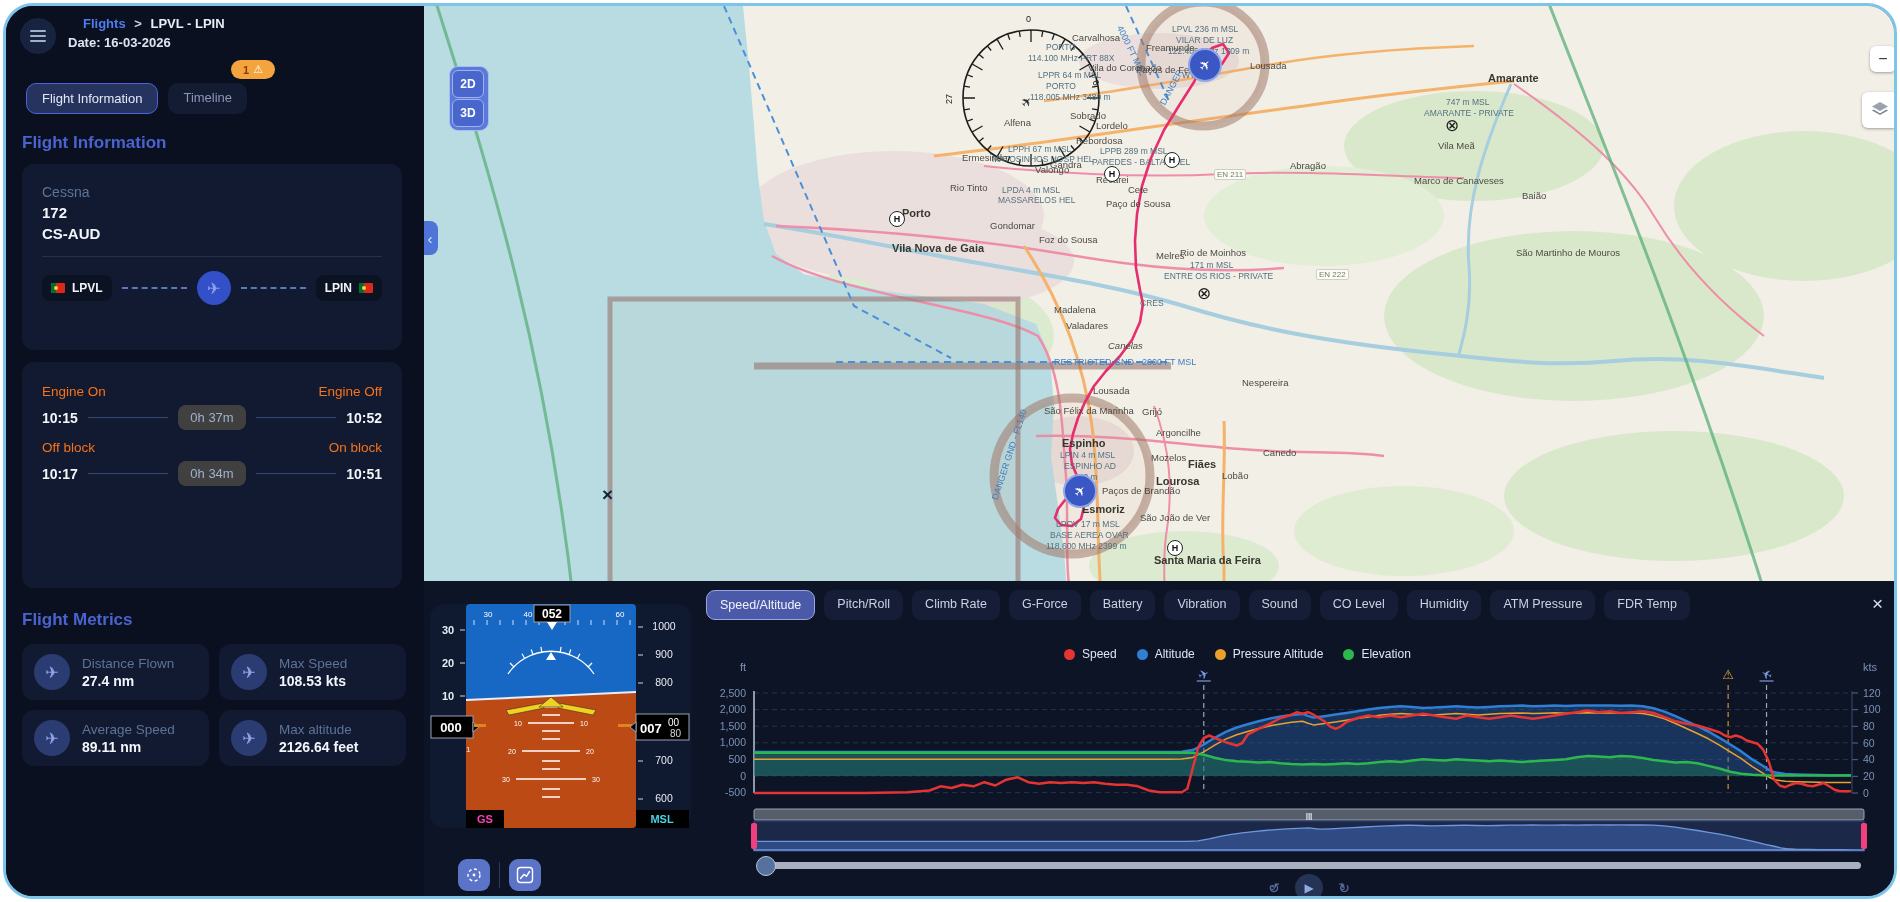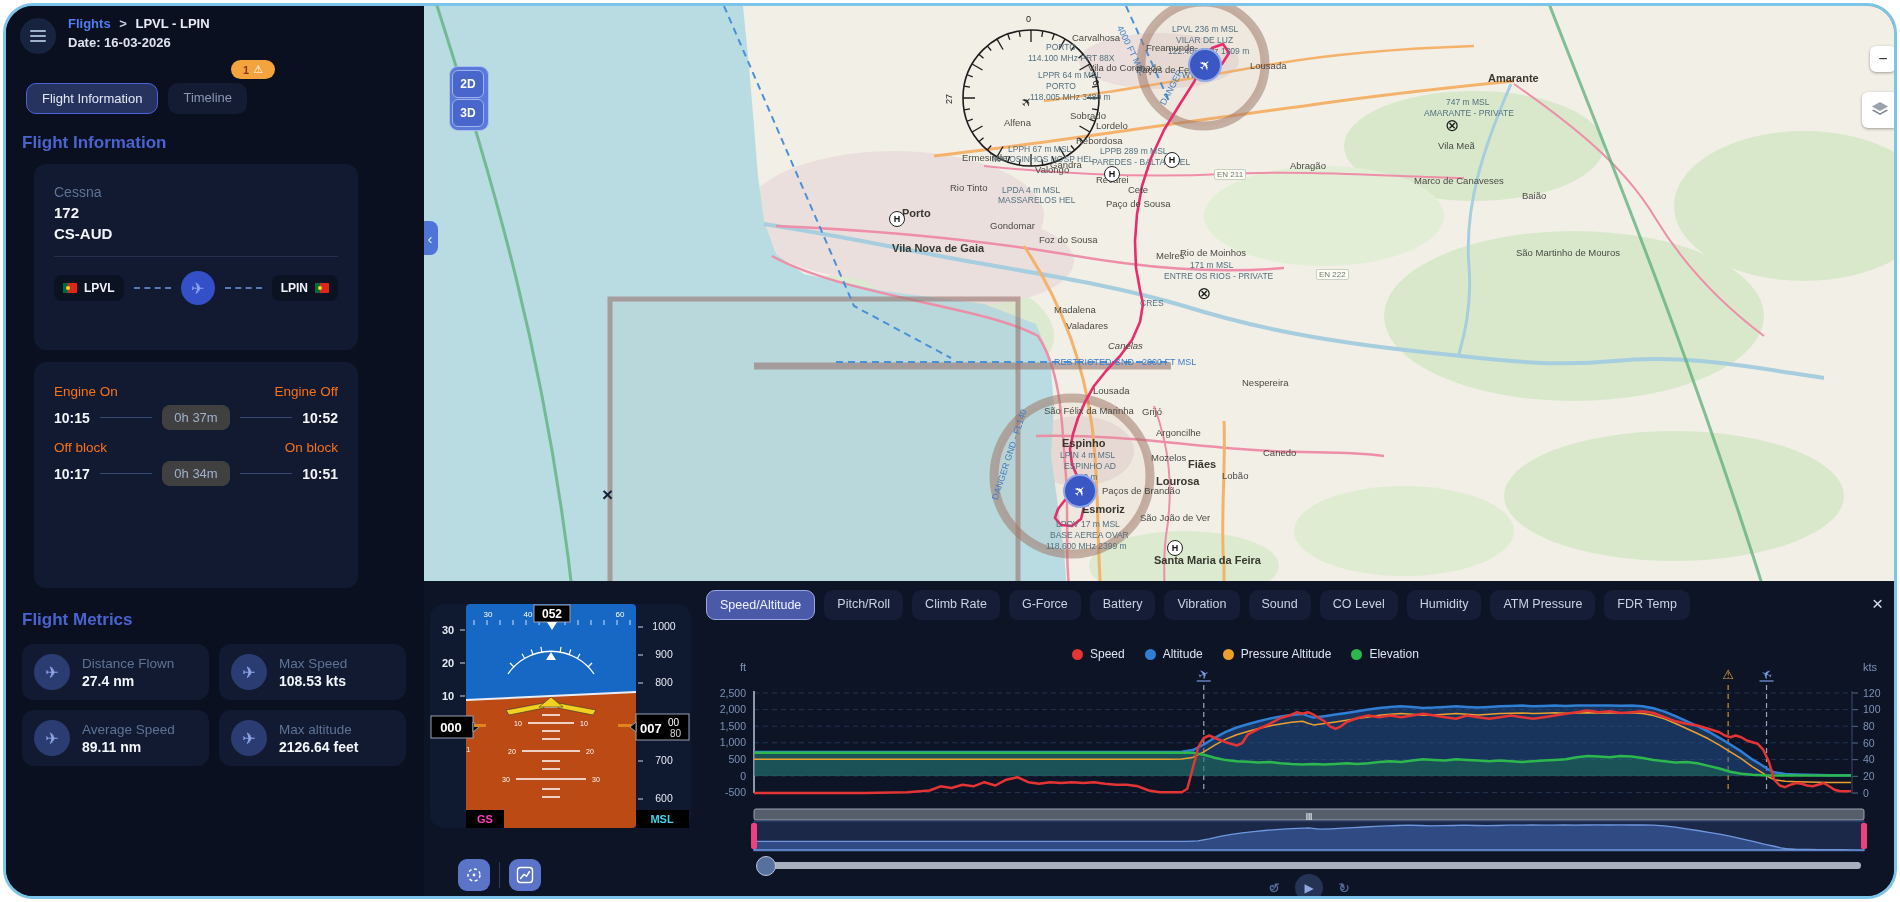--- a/index.html
+++ b/index.html
@@ -22,32 +22,32 @@
   #btn-2d3d{position:absolute;left:25px;top:60px;width:34px;border:1.5px solid #a9bdf2;border-radius:9px;background:#5a79d8;padding:2px;cursor:pointer;}
   #btn-2d3d .mode{width:30px;height:26px;margin:1px 0;border-radius:6px;background:#4866cc;border:1px solid #9fb2ee;color:#fff;font-size:12px;font-weight:bold;display:flex;align-items:center;justify-content:center;}
   #collapse-tab{position:absolute;left:-2px;top:215px;width:16px;height:34px;background:#4e74d8;border-radius:0 8px 8px 0;color:#dce6ff;font-size:15px;display:flex;align-items:center;justify-content:center;cursor:pointer;}
   #pfd-close{position:absolute;left:178px;top:478px;font-size:19px;font-weight:bold;color:#16223c;cursor:pointer;}
   #map-scrollbar{position:absolute;right:2px;top:233px;width:8px;height:46px;background:#fff;border-radius:4px;}
   
   #sidebar{position:absolute;left:0;top:0;width:418px;height:896px;background:#0b1020;color:#eef2f8;}
   #menu-btn{position:absolute;left:14px;top:12px;width:36px;height:36px;border-radius:50%;background:#182340;display:flex;flex-direction:column;align-items:center;justify-content:center;gap:3px;cursor:pointer;}
   #menu-btn i{display:block;width:16px;height:2px;background:#9fb0cc;border-radius:1px;}
   #crumbs{position:absolute;left:62px;top:10px;font-size:13px;font-weight:bold;}
-  #crumbs .root{color:#4f7df0;cursor:pointer;}
+  #crumbs .root{color:#4f7df0;cursor:pointer;margin-left:15px;}
   #crumbs .sep{color:#c8d0e0;margin:0 5px;}
   #crumbs .cur{color:#e9edf6;}
   #date-line{position:absolute;left:62px;top:29px;font-size:13px;font-weight:bold;color:#dfe5f0;}
   #side-tabs{position:absolute;left:20px;top:77px;display:flex;gap:10px;}
   .side-tab{padding:7px 15px;border-radius:10px;font-size:13px;background:#131c33;color:#8a97b4;cursor:pointer;}
   .side-tab.active{background:#27335f;border:1.5px solid #4c62d8;color:#e4e9f6;}
   #tl-badge{position:absolute;left:225px;top:54px;min-width:30px;height:19px;padding:0 7px;border-radius:10px;background:#f3a43d;display:flex;align-items:center;justify-content:center;gap:4px;font-size:11px;cursor:pointer;}
   #tl-badge .n{color:#8a3c10;font-weight:bold;}
   #tl-badge .w{color:#fff;font-size:11px;}
   .sec-head{position:absolute;left:16px;font-size:17px;font-weight:bold;color:#4a63cf;}
-  .card{position:absolute;left:28px;width:324px;background:#111a31;border-radius:12px;box-sizing:border-box;}
+  .card{position:absolute;left:16px;width:380px;background:#111a31;border-radius:12px;box-sizing:border-box;}
   #card-aircraft{top:158px;height:186px;padding:20px;}
   .lbl{color:#5e7396;font-size:14px;}
   .val-b{color:#f2f5fa;font-size:15px;font-weight:bold;}
   #ac-divider{border:none;border-top:1px solid #24304d;margin:14px 0 14px 0;}
   #route-row{display:flex;align-items:center;justify-content:space-between;}
   .ap-pill{display:flex;align-items:center;gap:7px;background:#0b1222;border-radius:8px;padding:6px 9px;}
   .flag{width:14px;height:10px;position:relative;border-radius:1px;overflow:hidden;background:#da291c;}
   .flag:before{content:"";position:absolute;left:0;top:0;width:5px;height:10px;background:#046a38;}
   .flag:after{content:"";position:absolute;left:3px;top:3px;width:4px;height:4px;border-radius:50%;background:#f7d917;}
   .ap-code{font-size:12px;font-weight:bold;color:#f0f3fa;}
@@ -66,21 +66,21 @@
   .m-lbl{font-size:13.5px;color:#5e7396;}
   .m-val{font-size:14px;font-weight:bold;color:#f2f5fa;margin-top:2px;}
   
   #panel{position:absolute;left:418px;top:575px;width:1482px;height:321px;background:#0d1426;}
   #panel-svg{position:absolute;left:0;top:0;}
   #pfd-card{position:absolute;left:6px;top:23px;width:261px;height:224px;}
   #tabs-row{position:absolute;left:282px;top:9px;display:flex;gap:9px;}
   .p-tab{padding:7px 13px;border-radius:9px;font-size:12.5px;background:#151e36;color:#c9d3e4;cursor:pointer;white-space:nowrap;}
   .p-tab.active{background:#4a5aa8;border:1.5px solid #98a6e6;color:#f0f3fc;}
   #panel-close{position:absolute;left:1448px;top:12px;font-size:19px;color:#d8e0ee;cursor:pointer;}
-  #legend{position:absolute;left:640px;top:66px;display:flex;gap:20px;align-items:center;margin-left:8px;}
+  #legend{position:absolute;left:640px;top:66px;display:flex;gap:20px;align-items:center;}
   .leg{display:flex;align-items:center;gap:7px;font-size:12px;color:#dfe6f2;}
   .leg .dot{width:11px;height:11px;border-radius:50%;}
   #slider{position:absolute;left:335px;top:281px;width:1102px;height:7px;border-radius:4px;background:#a8b0bf;cursor:pointer;}
   #slider-thumb{position:absolute;left:-3px;top:-6px;width:18px;height:18px;border-radius:50%;background:#56719f;border:1px solid #b9c4d6;}
   #playback{position:absolute;left:838px;top:293px;display:flex;align-items:center;gap:9px;}
   .pb-btn{width:24px;height:24px;border-radius:50%;color:#5a6f9e;font-size:14px;display:flex;align-items:center;justify-content:center;cursor:pointer;position:relative;}
   .pb-btn .five{position:absolute;font-size:7px;top:8px;left:9px;color:#5a6f9e;font-weight:bold;}
   #pb-play{width:28px;height:28px;border-radius:50%;background:#253455;color:#8fa8e0;font-size:12px;display:flex;align-items:center;justify-content:center;cursor:pointer;}
   #panel-left-btns{position:absolute;left:34px;top:278px;display:flex;align-items:center;gap:9px;}
   .pl-btn{width:32px;height:32px;border-radius:9px;background:#5b74c8;display:flex;align-items:center;justify-content:center;cursor:pointer;}

